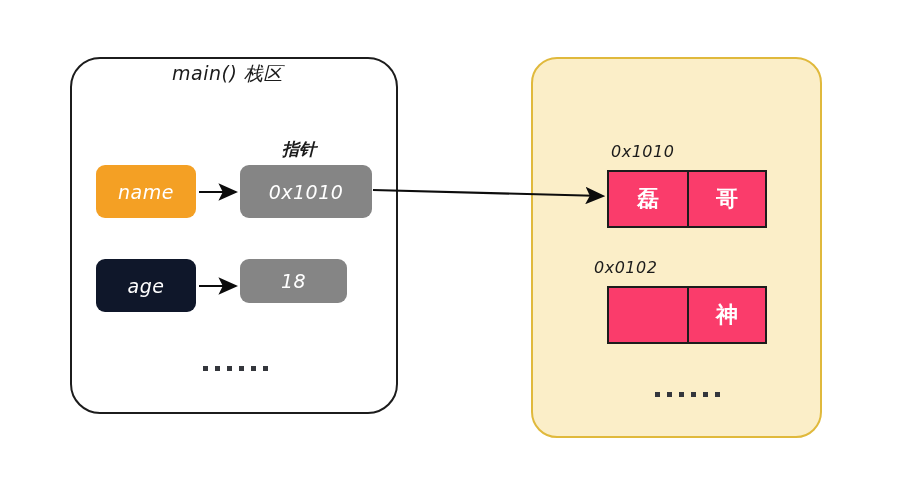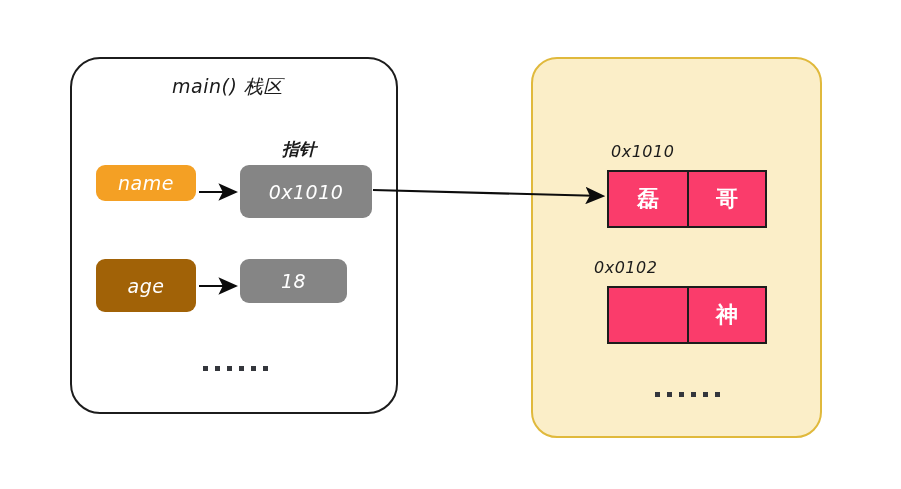--- a/index.html
+++ b/index.html
@@ -46,21 +46,21 @@
     position: absolute;
     font-family: "DejaVu Sans", sans-serif;
     font-size: 19px;
     font-style: italic;
     color: #1b1b1b;
     white-space: nowrap;
     letter-spacing: 0.5px;
   }
   .stack-title {
     left: 172px;
-    top: 74px;
+    top: 61px;
   }
   .heap-title {
     left: 610px;
     top: 72px;
   }
 
   
   .var-box {
     position: absolute;
     box-sizing: border-box;
@@ -71,29 +71,29 @@
     color: #ffffff;
     font-size: 19px;
     font-style: italic;
     font-family: "DejaVu Sans", sans-serif;
     letter-spacing: 0.5px;
   }
   .box-name {
     left: 96px;
     top: 165px;
     width: 100px;
-    height: 36px;
+    height: 53px;
     background: #f4a024;
   }
   .box-age {
     left: 96px;
     top: 259px;
     width: 100px;
     height: 53px;
-    background: #a16207;
+    background: #0f172a;
   }
   .box-ptr {
     left: 240px;
     top: 165px;
     width: 132px;
     height: 53px;
     background: #858585;
   }
   .box-eighteen {
     left: 240px;

